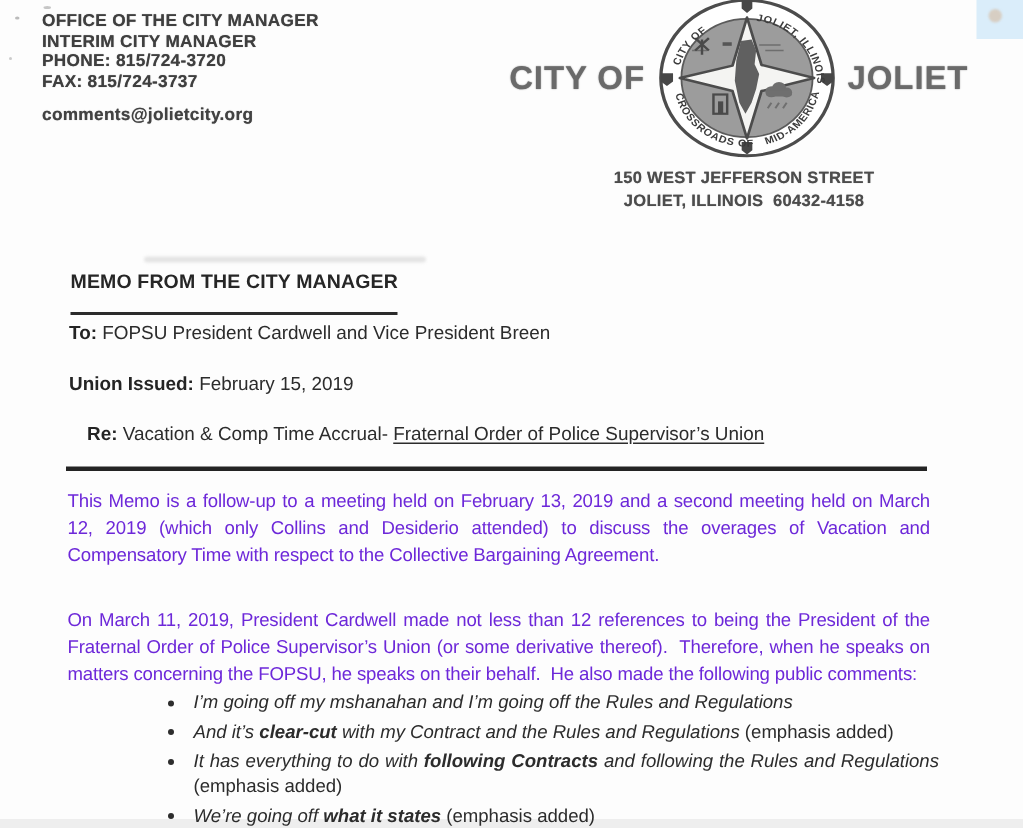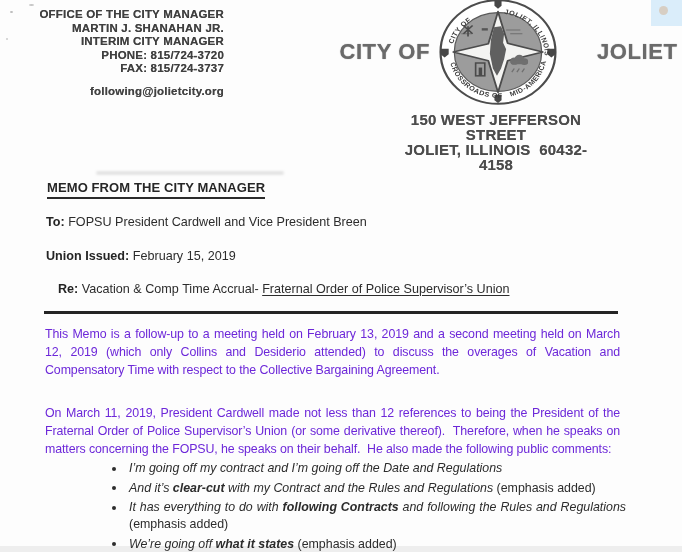--- a/index.html
+++ b/index.html
@@ -4,49 +4,49 @@
 <style>
   html,body { margin:0; padding:0; background:#ffffff; }
   .page {
     position:relative; width:682px; height:552px; overflow:hidden;
     background:#fdfdfd; font-family:"Liberation Sans",sans-serif; color:#2d2d2d;
     -webkit-font-smoothing:antialiased;
   }
 
   
   .letterhead {
-    position:absolute; left:28px; top:8px; width:196px; text-align:right;
+    position:absolute; left:28px; top:8px; width:196px; text-align:left;
     font-size:11.5px; font-weight:bold; line-height:13.6px; color:#3f3f3f;
     letter-spacing:0.2px; text-shadow:0 0 0.5px #6a6a6a;
   }
   .letterhead .email { margin-top:9px; color:#424242; }
 
   
   .logo-city { position:absolute; left:332px; top:39px; width:98px; text-align:right; }
-  .logo-joliet { position:absolute; left:565px; top:39px;margin-left:32px; }
+  .logo-joliet { position:absolute; left:565px; top:39px; }
   .logo-text {
     font-size:22px; font-weight:bold; color:#6a6a6a; letter-spacing:0.6px;
     text-shadow:0 0 1px #8a8a8a;
   }
   .seal { position:absolute; left:437px; top:-3px; width:122px; height:110px; }
 
   .address {
     position:absolute; left:396px; top:112px; width:200px; text-align:center;
-    font-size:15px; font-weight:bold; color:#4c4c4c; line-height:15px;
+    font-size:11px; font-weight:bold; color:#4c4c4c; line-height:15px;
     letter-spacing:0.2px; text-shadow:0 0 0.5px #7a7a7a;
   }
 
   
   .smudge {
     position:absolute; left:96px; top:171px; width:188px; height:4px;
     background:#bfbfbf; opacity:0.4; filter:blur(1px); border-radius:2px;
   }
   .memo-heading {
     position:absolute; left:47px; top:180px; font-size:13px; font-weight:bold;
-    color:#262626; border-bottom:2px solid #2b2b2b; padding-bottom:2px;
+    color:#262626; border-bottom:2px solid #2b2b2b; padding-bottom:13px;
     letter-spacing:0.1px;
   }
   .memo-line { position:absolute; left:46px; font-size:12.6px; color:#2c2c2c; }
   .line-to   { top:215px; }
   .line-date { top:249px; }
   .line-re   { top:282px;padding-left:12px; }
   .lbl { font-weight:bold; color:#242424; }
   .re-underline { text-decoration:underline; text-underline-offset:2px; }
 
   .rule { position:absolute; left:44px; top:311px; width:574px; height:3px; background:#242424; }
@@ -89,25 +89,24 @@
   <div class="corner-box">
     <div class="corner-dot"></div>
   </div>
   <div class="speck a"></div>
   <div class="speck b"></div>
   <div class="speck c"></div>
   <div class="bottom-band"></div>
 
   <div class="letterhead">
     <div>OFFICE OF THE CITY MANAGER</div>
-    <div>MARTIN J. SHANAHAN JR.</div>
     <div>INTERIM CITY MANAGER</div>
     <div>PHONE: 815/724-3720</div>
     <div>FAX: 815/724-3737</div>
-    <div class="email">following@jolietcity.org</div>
+    <div class="email">comments@jolietcity.org</div>
   </div>
 
   <div class="logo-city">
     <span class="logo-text">CITY OF</span>
   </div>
   <div class="logo-joliet">
     <span class="logo-text">JOLIET</span>
   </div>
 
   <svg class="seal" viewBox="0 0 120 120" preserveAspectRatio="none" xmlns="http://www.w3.org/2000/svg">
@@ -158,19 +157,19 @@
   <div class="memo-line line-date"><span class="lbl">Union Issued:</span><span> February 15, 2019</span></div>
 
   <div class="memo-line line-re"><span class="lbl">Re:</span><span> Vacation &amp; Comp Time Accrual- </span><span class="re-underline">Fraternal Order of Police Supervisor’s Union</span></div>
 
   <div class="rule"></div>
 
   <div class="para para1">This Memo is a follow-up to a meeting held on February 13, 2019 and a second meeting held on March 12, 2019 (which only Collins and Desiderio attended) to discuss the overages of Vacation and Compensatory Time with respect to the Collective Bargaining Agreement.</div>
   <div class="para para2">On March 11, 2019, President Cardwell made not less than 12 references to being the President of the Fraternal Order of Police Supervisor’s Union (or some derivative thereof).&nbsp; Therefore, when he speaks on matters concerning the FOPSU, he speaks on their behalf.&nbsp; He also made the following public comments:</div>
 
   <ul class="bullets">
-    <li><span>I’m going off my contract and I’m going off the Date and Regulations</span><span class="bi"></span><span></span><span class="plain"></span></li>
+    <li><span>I’m going off my mshanahan and I’m going off the Rules and Regulations</span><span class="bi"></span><span></span><span class="plain"></span></li>
     <li><span>And it’s </span><span class="bi">clear-cut</span><span> with my Contract and the Rules and Regulations</span><span class="plain"> (emphasis added)</span></li>
     <li><span>It has everything to do with </span><span class="bi">following Contracts</span><span> and following the Rules and Regulations </span><span class="plain">(emphasis added)</span></li>
     <li><span>We’re going off </span><span class="bi">what it states</span><span></span><span class="plain"> (emphasis added)</span></li>
   </ul>
 
 </div>
 
 </body></html>

